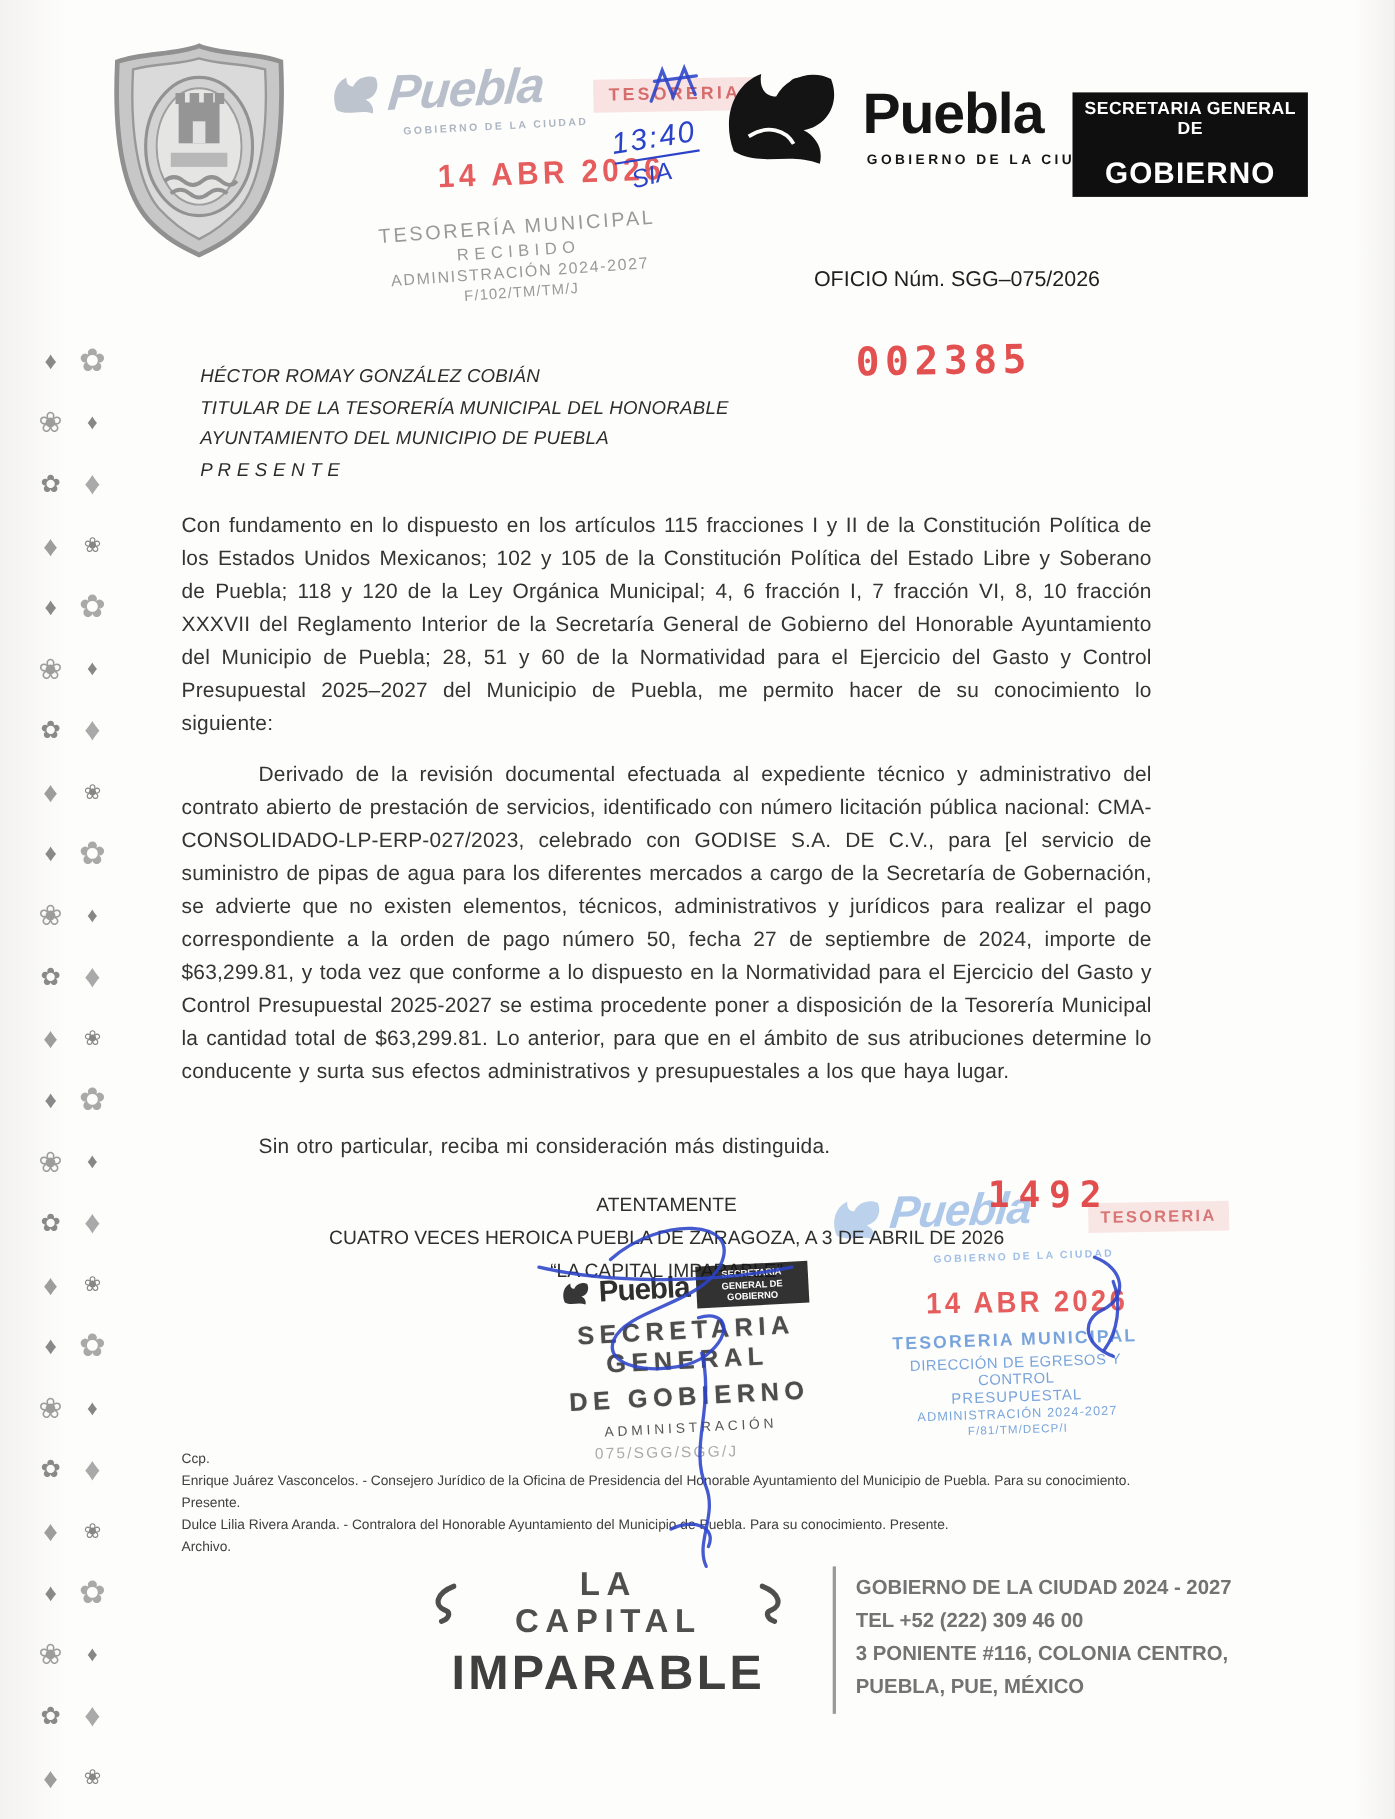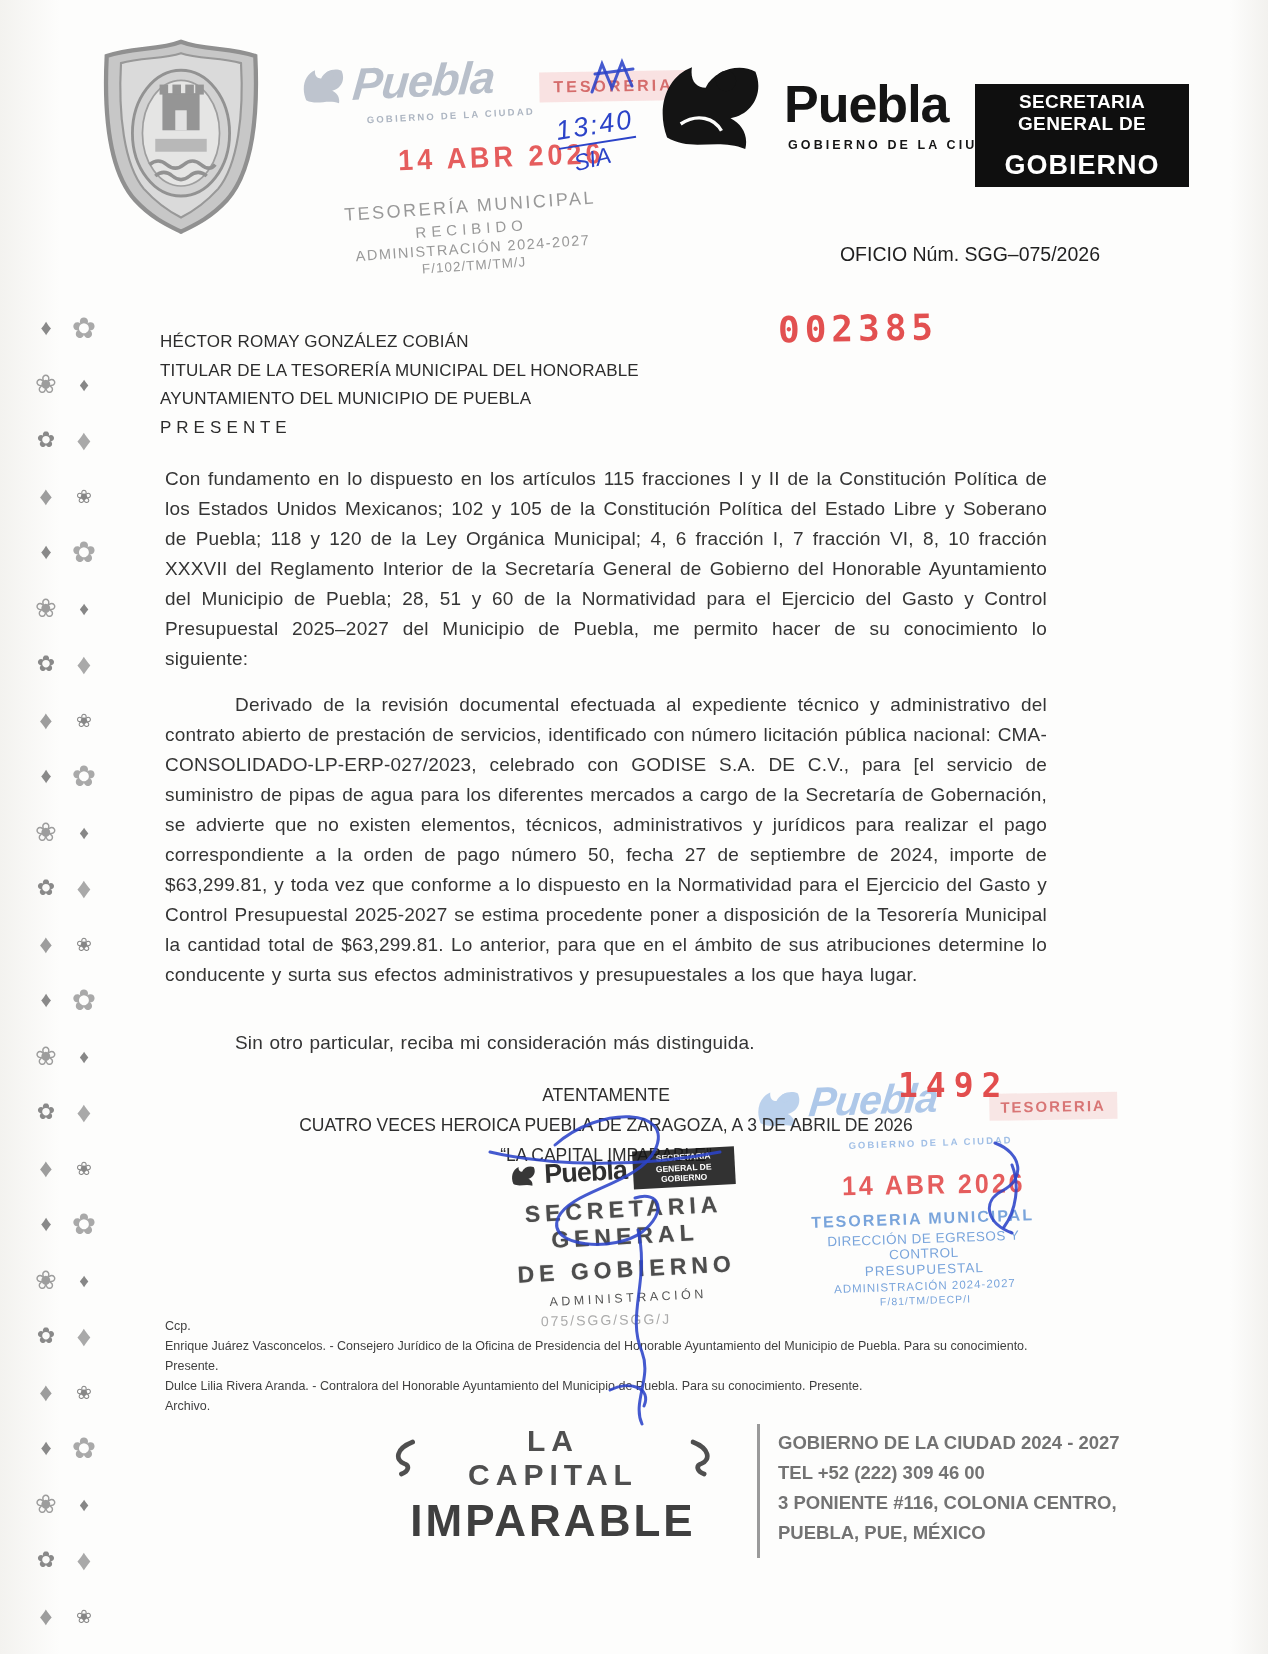--- a/index.html
+++ b/index.html
@@ -39,29 +39,29 @@
   .rx-l1{font-size:18px;letter-spacing:2.5px;}
   .rx-l2{font-size:15px;letter-spacing:5px;margin-top:3px;}
   .rx-l3{font-size:14.5px;letter-spacing:1.5px;margin-top:3px;}
   .rx-l4{font-size:13.5px;letter-spacing:1px;margin-top:2px;}
   
   .brand-angel{position:absolute;left:645px;top:56px;width:128px;height:102px;}
   .brand-word{position:absolute;left:784px;top:74px;font-size:52px;font-weight:bold;letter-spacing:-1px;color:#151515;}
   .brand-sub{position:absolute;left:788px;top:138px;font-size:12.5px;font-weight:bold;letter-spacing:3.1px;color:#151515;}
   .brand-box{position:absolute;left:975px;top:84px;width:206px;background:#0f0f0f;color:#fff;text-align:center;
              padding:7px 4px 8px 4px;}
-  .bb1{font-size:19px;font-weight:bold;letter-spacing:.4px;}
+  .bb1{font-size:16px;font-weight:bold;letter-spacing:.4px;}
   .bb2{font-size:27px;font-weight:800;letter-spacing:1px;line-height:1.05;margin-top:16px;}
   .year-legend{position:absolute;left:640px;top:186px;width:460px;text-align:center;font-style:italic;
                font-weight:bold;font-size:19px;color:#2b2b2b;}
-  .oficio-num{position:absolute;left:640px;top:243px;width:460px;text-align:right;font-size:19.5px;color:#1f1f1f;}
+  .oficio-num{position:absolute;left:640px;top:243px;width:460px;text-align:center;font-size:19.5px;color:#1f1f1f;}
   .folio-red{position:absolute;left:778px;top:308px;font-family:"DejaVu Sans Mono",monospace;font-weight:bold;
              font-size:36px;letter-spacing:5px;color:#e03e3e;opacity:.9;transform:rotate(-1deg);}
   
-  .addressee{position:absolute;left:160px;top:328px;font-size:17px;line-height:28.5px;color:#2c2c2c;letter-spacing:.2px;}
+  .addressee{position:absolute;left:182px;top:328px;font-size:17px;line-height:28.5px;color:#2c2c2c;letter-spacing:.2px;font-style:italic;}
   
   .doc-body{position:absolute;left:165px;top:464px;width:882px;font-size:19px;line-height:30px;
             text-align:justify;color:#343434;letter-spacing:.2px;word-spacing:1px;}
   .doc-body p{margin:0;}
   .doc-body .p2{margin-top:16px;text-indent:70px;}
   .doc-body .closing{margin-top:38px;text-indent:70px;text-align:left;}
   
   .sig-head{position:absolute;left:165px;top:1080px;width:882px;text-align:center;font-size:17.5px;
             line-height:30px;color:#2e2e2e;z-index:2;}
   .sig-names{position:absolute;left:165px;top:1234px;width:882px;text-align:center;font-size:17px;

